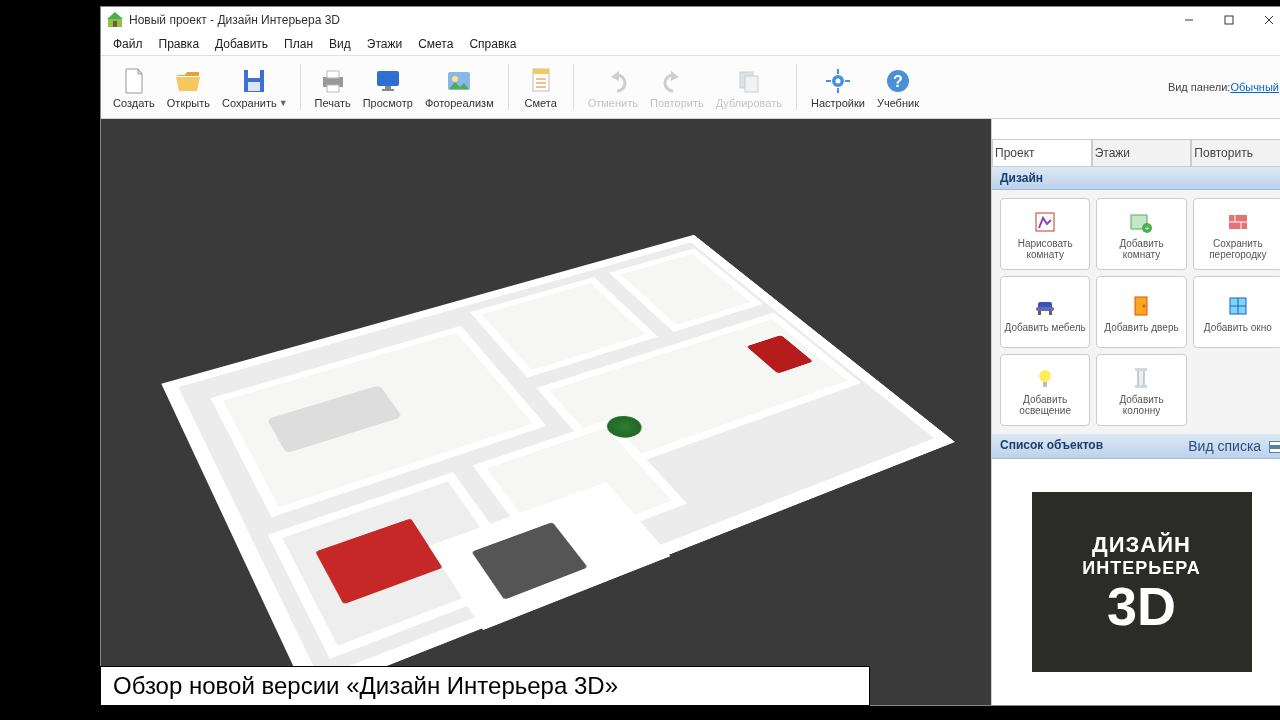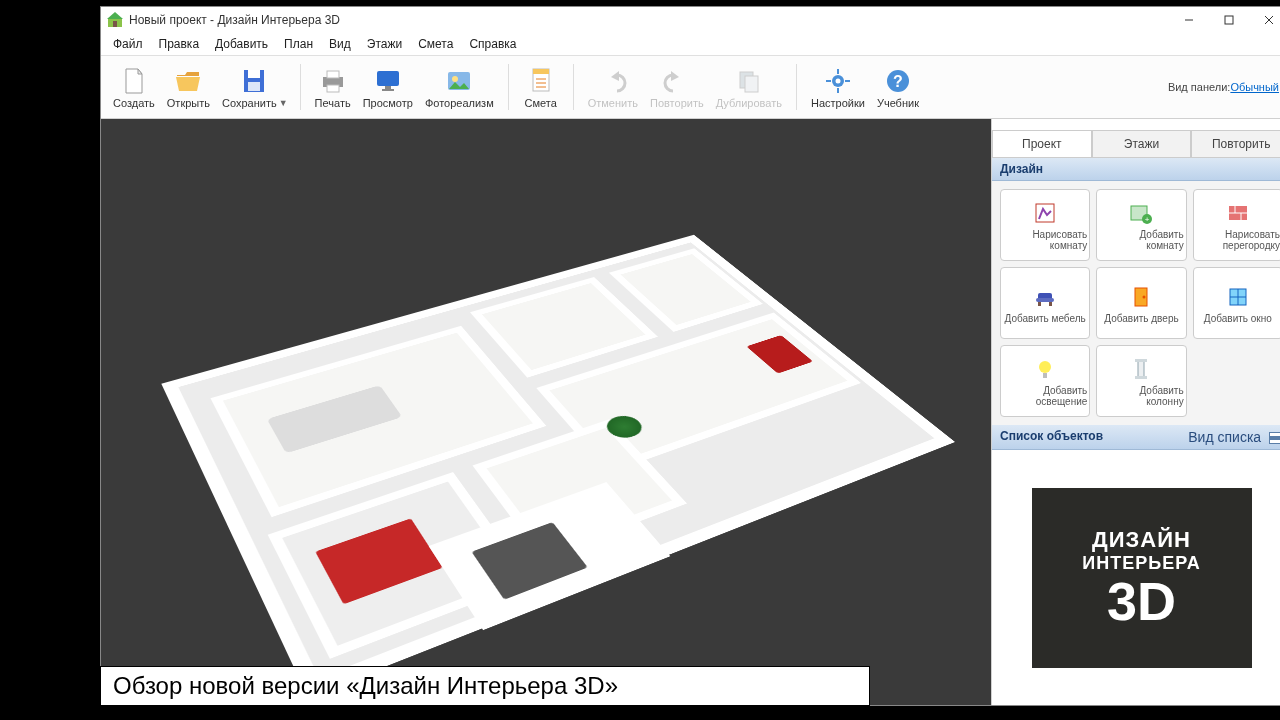--- a/index.html
+++ b/index.html
@@ -15,28 +15,28 @@
   .tb-btn { display: flex; flex-direction: column; align-items: center; justify-content: center; padding: 2px 6px; font-size: 11px; color: #333; border-radius: 3px; min-width: 48px; }
   .tb-btn.disabled { color: #aaa; opacity: .7; }
   .tb-btn .icon { width: 32px; height: 32px; display: flex; align-items: center; justify-content: center; }
   .tb-sep { width: 1px; background: #ddd; margin: 6px 8px; }
   .toolbar-right { margin-left: auto; font-size: 11px; color: #444; display: flex; align-items: center; padding-right: 6px; }
   .toolbar-right a { color: #0066cc; text-decoration: underline; cursor: pointer; }
   .main-area { flex: 1; display: flex; min-height: 0; }
   .viewport { flex: 1; background: #3a3a3a; display: flex; align-items: center; justify-content: center; position: relative; overflow: hidden; }
   .side-panel { width: 300px; border-left: 1px solid #d0d0d0; display: flex; flex-direction: column; background: #fff; }
   .tabs { display: flex; border-bottom: 1px solid #ccc; }
-  .tab { flex: 1; text-align: center; font-size: 12px; padding: 6px 2px; background: #f2f2f2; border: 1px solid #ccc; border-bottom: none; margin-top: 11px; color: #444; }
+  .tab { flex: 1; text-align: left; font-size: 12px; padding: 6px 2px; background: #f2f2f2; border: 1px solid #ccc; border-bottom: none; margin-top: 20px; color: #444; }
   .tab.active { background: #fff; font-weight: 500; }
   .section-head { background: linear-gradient(#dce8f5,#bcd2eb); font-size: 12px; font-weight: bold; color: #1a3d6e; padding: 4px 8px; border-bottom: 1px solid #9fb9d6; }
   .section-head .right { float: right; font-weight: normal; font-size: 14px; color: #2a4d7e; }
   .card-grid { display: grid; grid-template-columns: repeat(3, 1fr); gap: 6px; padding: 8px; background: #f4f4f4; }
   .card { background: #fff; border: 1px solid #ccc; border-radius: 4px; display: flex; flex-direction: column; align-items: center; justify-content: center; padding: 4px 2px; font-size: 10px; color: #555; text-align: center; height: 72px; }
   .card .cicon { width: 28px; height: 28px; margin-bottom: 2px; display:flex; align-items:center; justify-content:center;}
-  .card .clabel { line-height: 1.1; text-align: right; }
+  .card .clabel { line-height: 1.1; }
   .list-body { flex: 1; background: #fff; padding: 8px; display: flex; align-items: center; justify-content: center; }
   .promo { width: 220px; height: 180px; background: #2b2b28; color: #fff; display: flex; flex-direction: column; align-items: center; justify-content: center; font-weight: bold; text-align:center; }
   .promo .l1 { font-size: 22px; letter-spacing: 1px; }
   .promo .l2 { font-size: 18px; letter-spacing: 1px; }
   .promo .l3 { font-size: 54px; line-height: 1; font-weight: 900; }
   .caption-bar { position: absolute; left: 100px; bottom: 14px; width: 770px; height: 40px; background: #fff; border: 1px solid #000; display: flex; align-items: center; padding: 11px 12px; font-size: 24px; color: #000; }
   .drop-arrow { font-size: 9px; color: #666; position: relative; top: -1px; left: 2px; }
   
   .floorplan { width: 640px; height: 440px; position: relative; transform: perspective(1200px) rotateX(52deg) rotateZ(-28deg); transform-style: preserve-3d; }
   .slab { position:absolute; inset:-8px; background:#ececec; border:14px solid #fff; }
@@ -277,21 +277,21 @@
         </div>
         <div class="card">
           <span class="cicon">
               <svg width="24" height="24" viewBox="0 0 24 24">
                 <rect x="3" y="5" width="18" height="14" fill="#e57373"></rect>
                 <line x1="3" y1="12" x2="21" y2="12" stroke="#fff"></line>
                 <line x1="9" y1="5" x2="9" y2="12" stroke="#fff"></line>
                 <line x1="15" y1="12" x2="15" y2="19" stroke="#fff"></line>
               </svg>
             </span>
-          <span class="clabel">Нарисовать перегородку</span>
+          <span class="clabel">Сохранить перегородку</span>
         </div>
         <div class="card">
           <span class="cicon">
               <svg width="24" height="24" viewBox="0 0 24 24">
                 <rect x="5" y="8" width="14" height="9" rx="2" fill="#3f51b5"></rect>
                 <rect x="3" y="13" width="18" height="4" rx="2" fill="#5c6bc0"></rect>
                 <rect x="5" y="17" width="3" height="4" fill="#795548"></rect>
                 <rect x="16" y="17" width="3" height="4" fill="#795548"></rect>
               </svg>
             </span>

